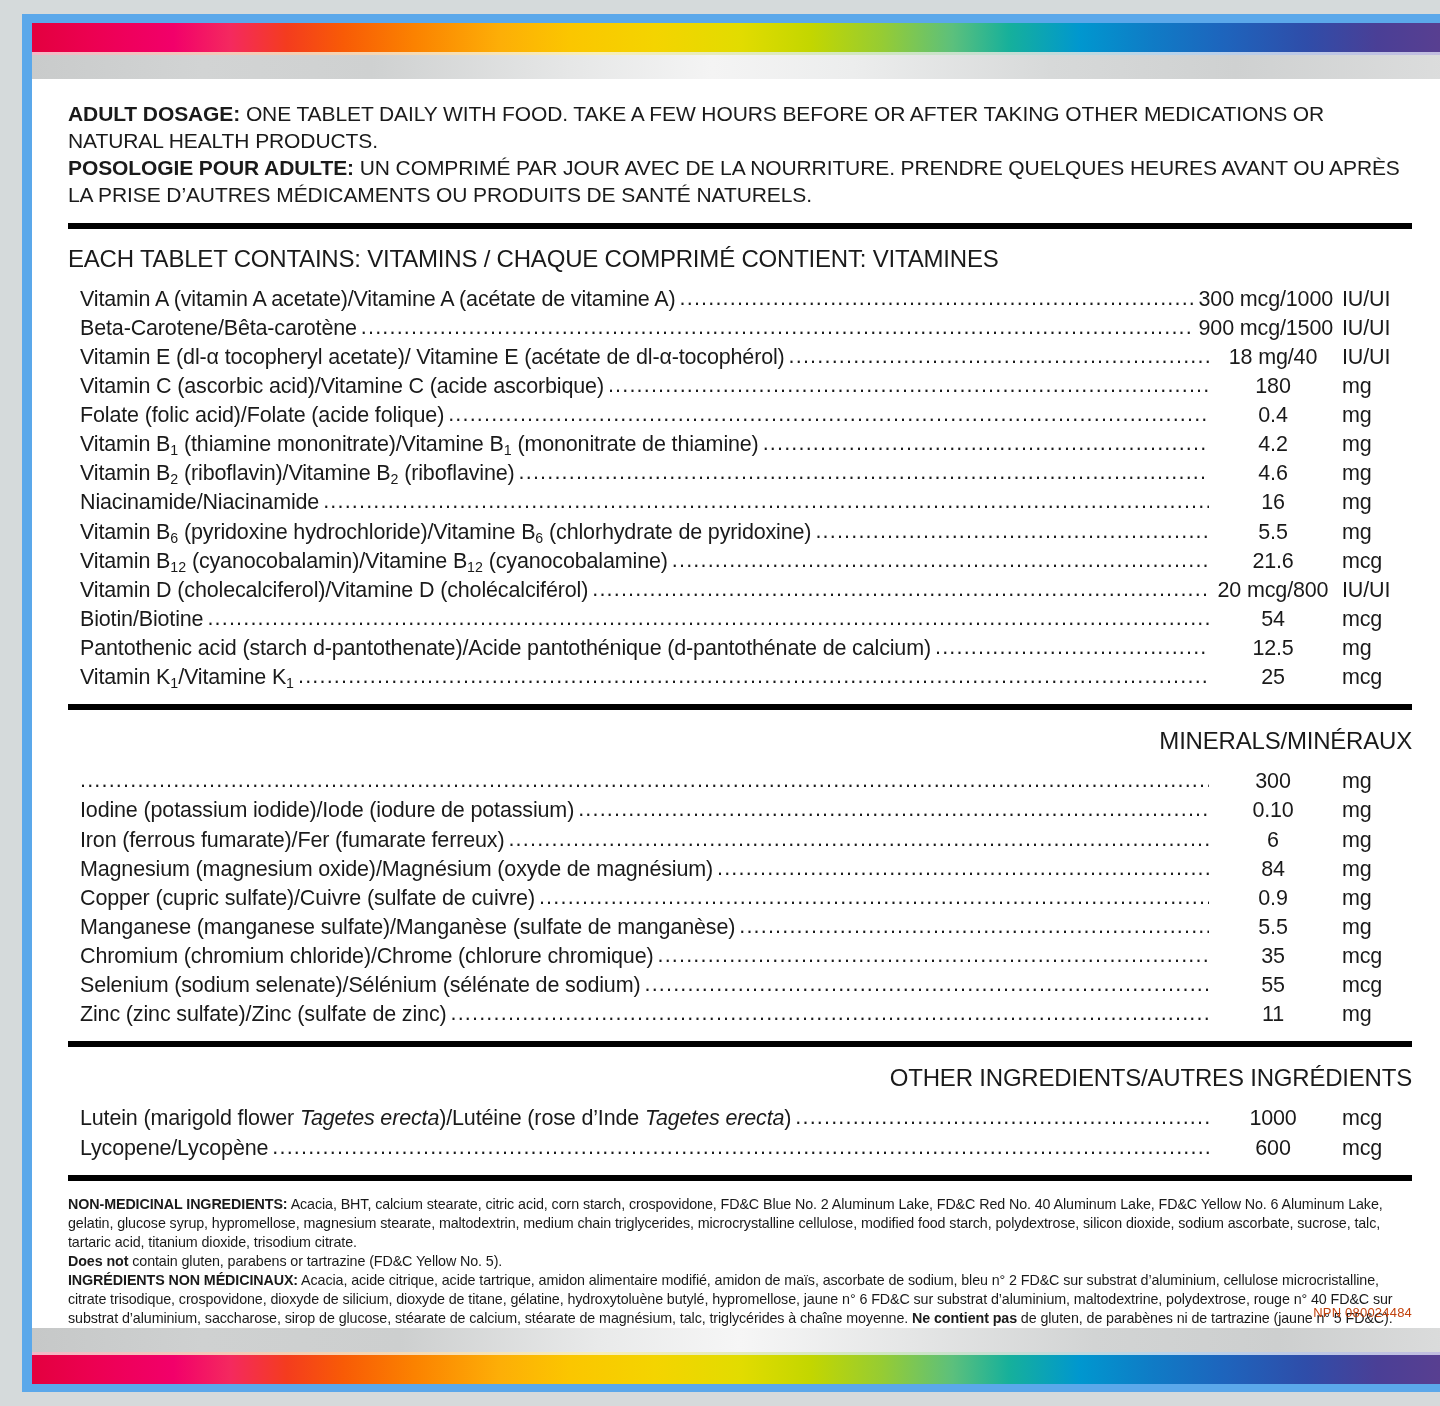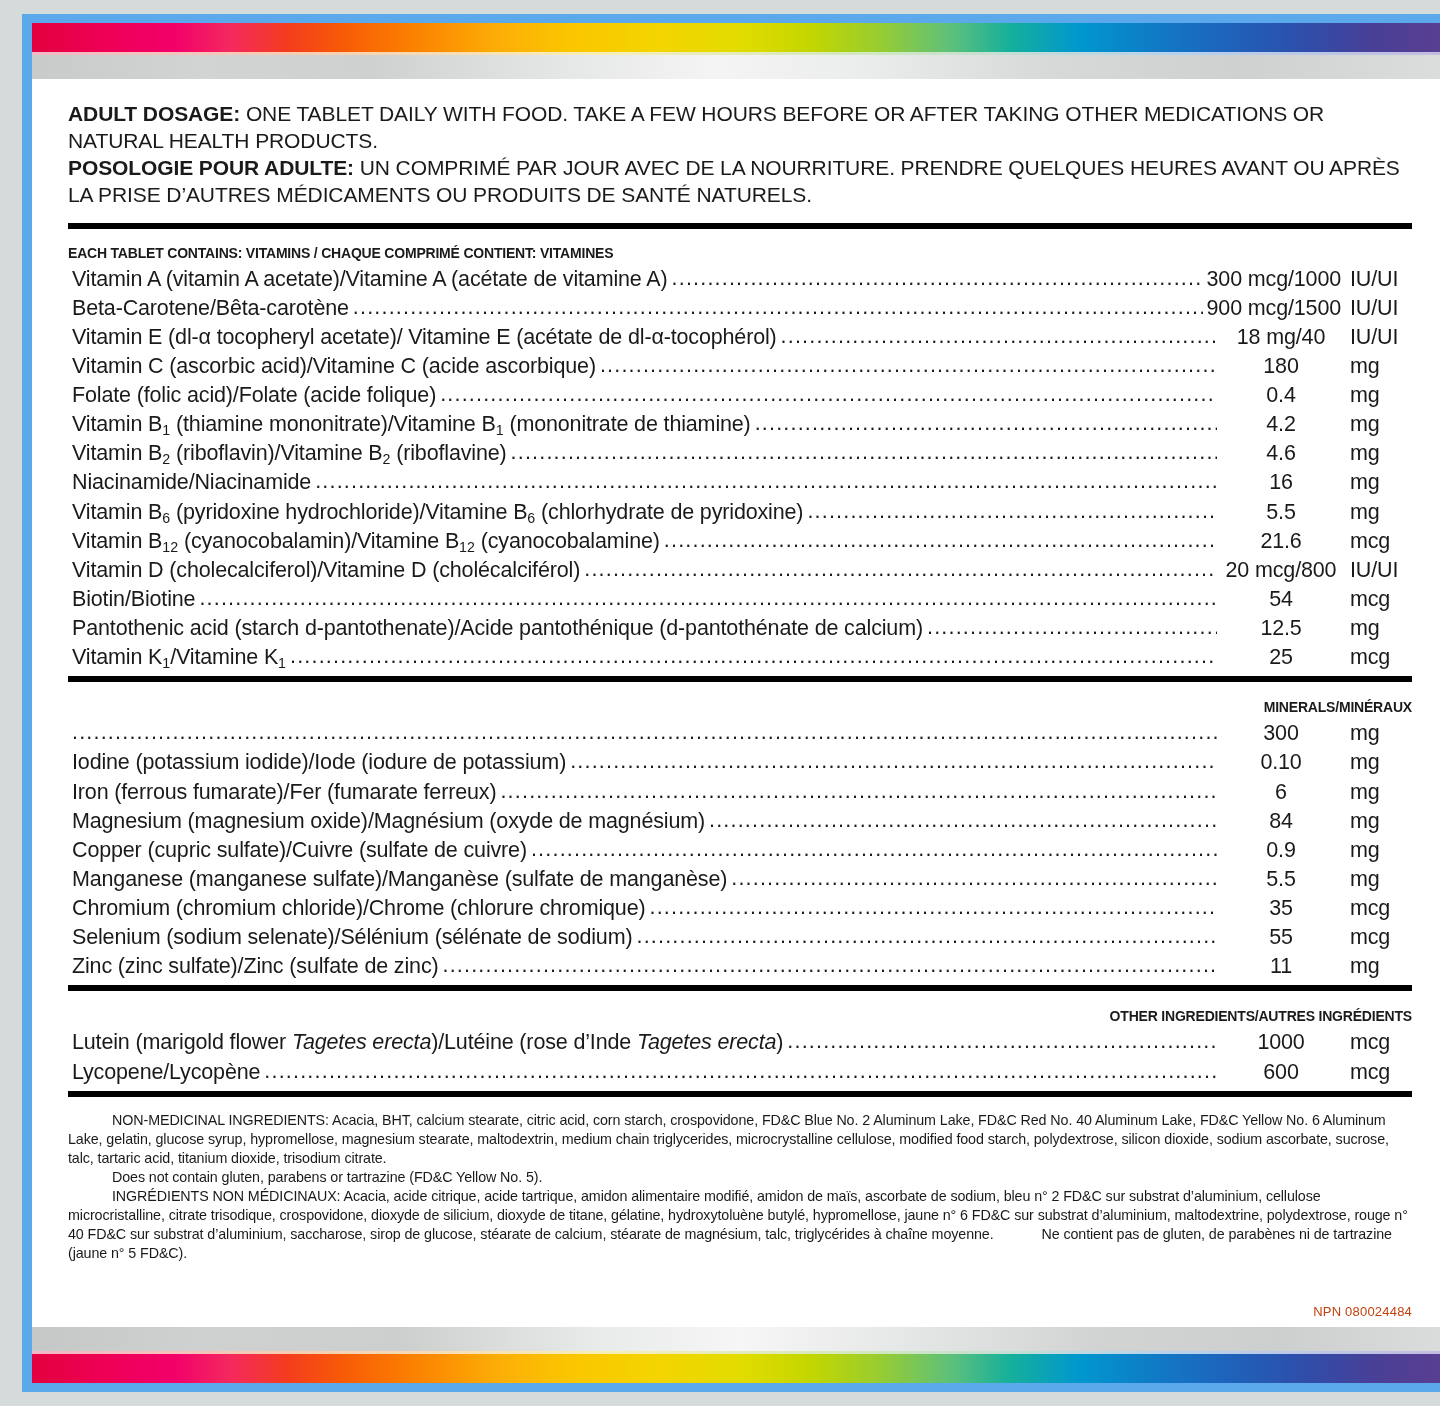--- a/index.html
+++ b/index.html
@@ -111,29 +111,29 @@
     line-height: 1.28;
     letter-spacing: -0.1px;
   }
   .dosage-block p { margin: 0; }
   .dosage-block .lead {
     font-weight: bold;
   }
 
   
   .sec-head {
-    font-size: 14px;
-    font-weight: bold;
+    font-size: 24px;
+    font-weight: normal;
     letter-spacing: -0.2px;
     margin: 16px 0 1px 0;
   }
   .sec-head.minerals { margin-top: 17px; text-align: right; }
 
   
-  .rows { margin: 4px; padding: 0; }
+  .rows { margin: 12px; padding: 0; }
   .irow {
     display: flex;
     align-items: baseline;
     font-size: 21.5px;
     line-height: 1.355;
     letter-spacing: -0.15px;
     white-space: nowrap;
   }
   .irow .nm {
     flex: 0 0 auto;
@@ -170,21 +170,21 @@
   .irow i { font-style: italic; }
 
   
   .fineprint {
     font-size: 14.3px;
     line-height: 1.33;
     letter-spacing: -0.1px;
     margin-top: 14px;
   }
   .fineprint p { margin: 0; }
-  .fineprint b { font-weight: normal; margin-left: 44px; }
+  .fineprint b { font-weight: bold; }
 
   .npn {
     position: absolute;
     right: 36px;
     bottom: 8px;
     font-size: 13px;
     color: #c2410c;
     letter-spacing: 0.2px;
   }
 </style>

